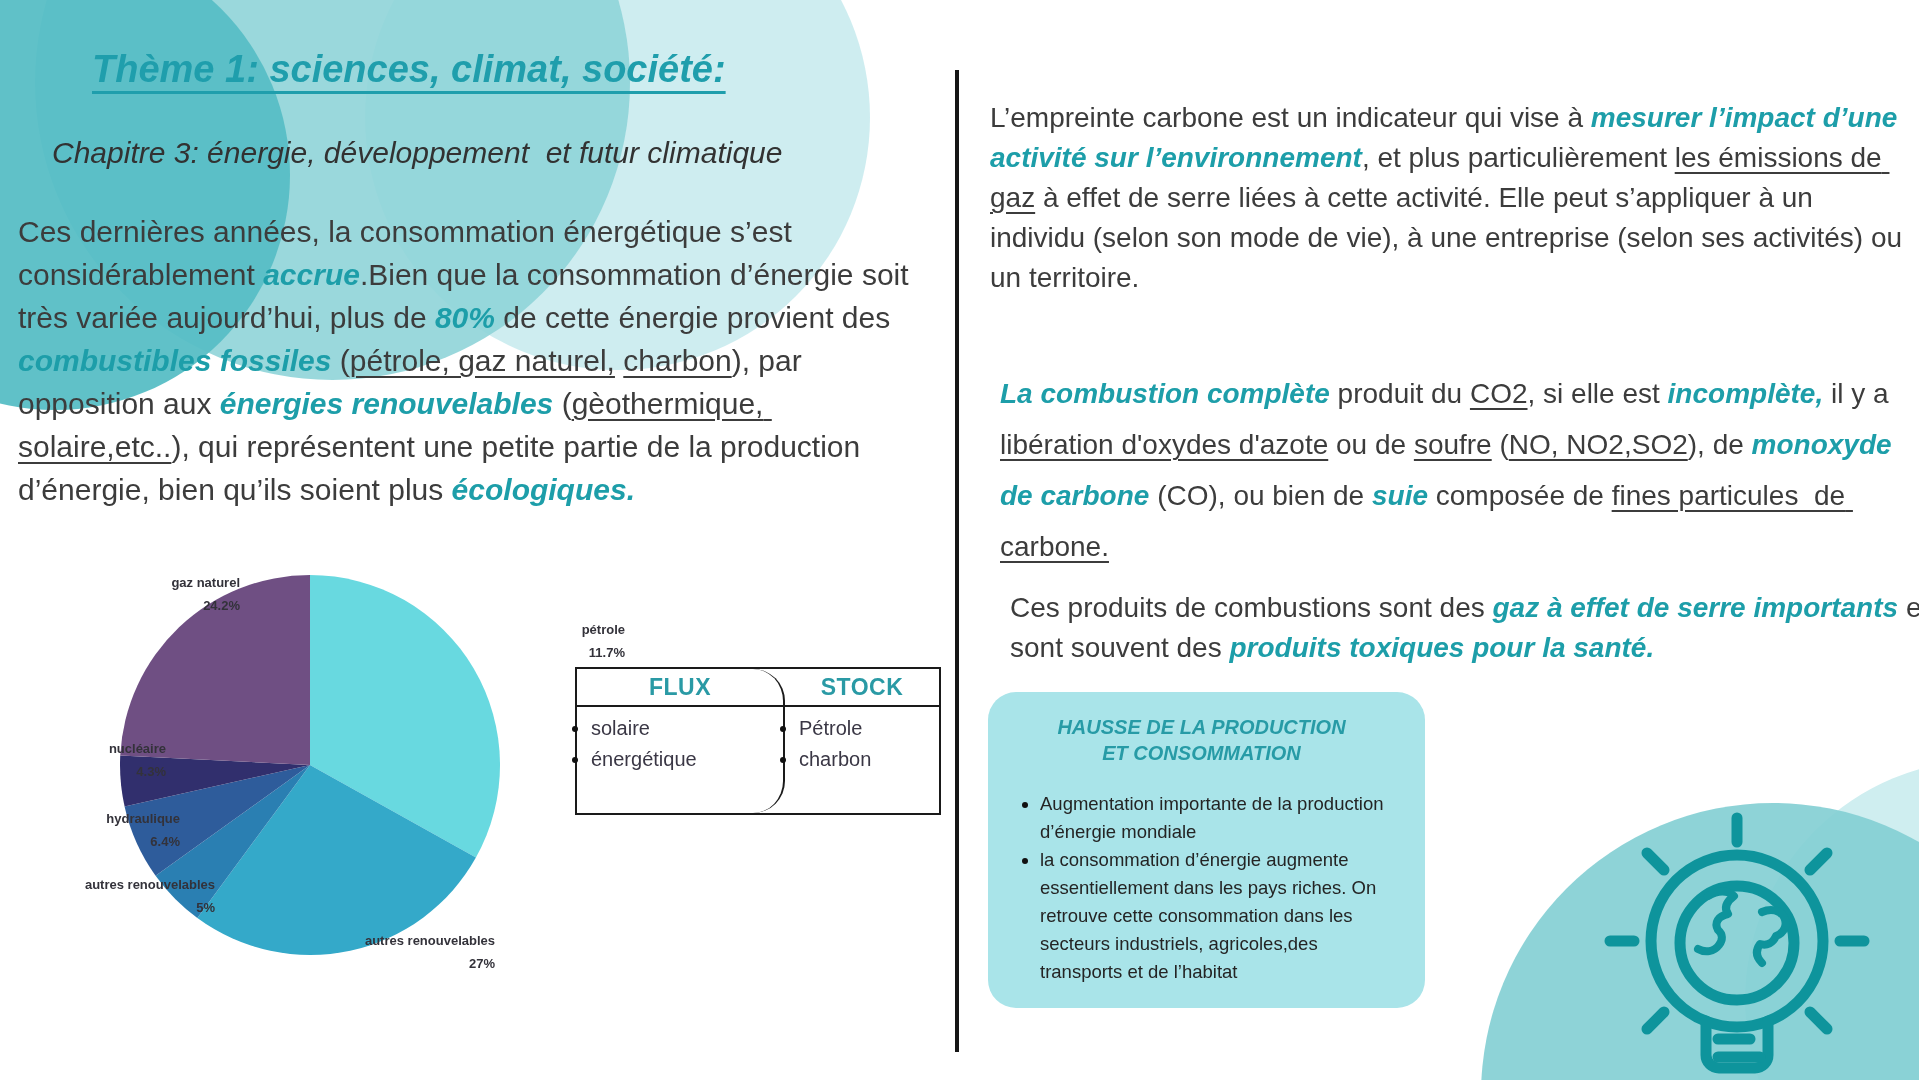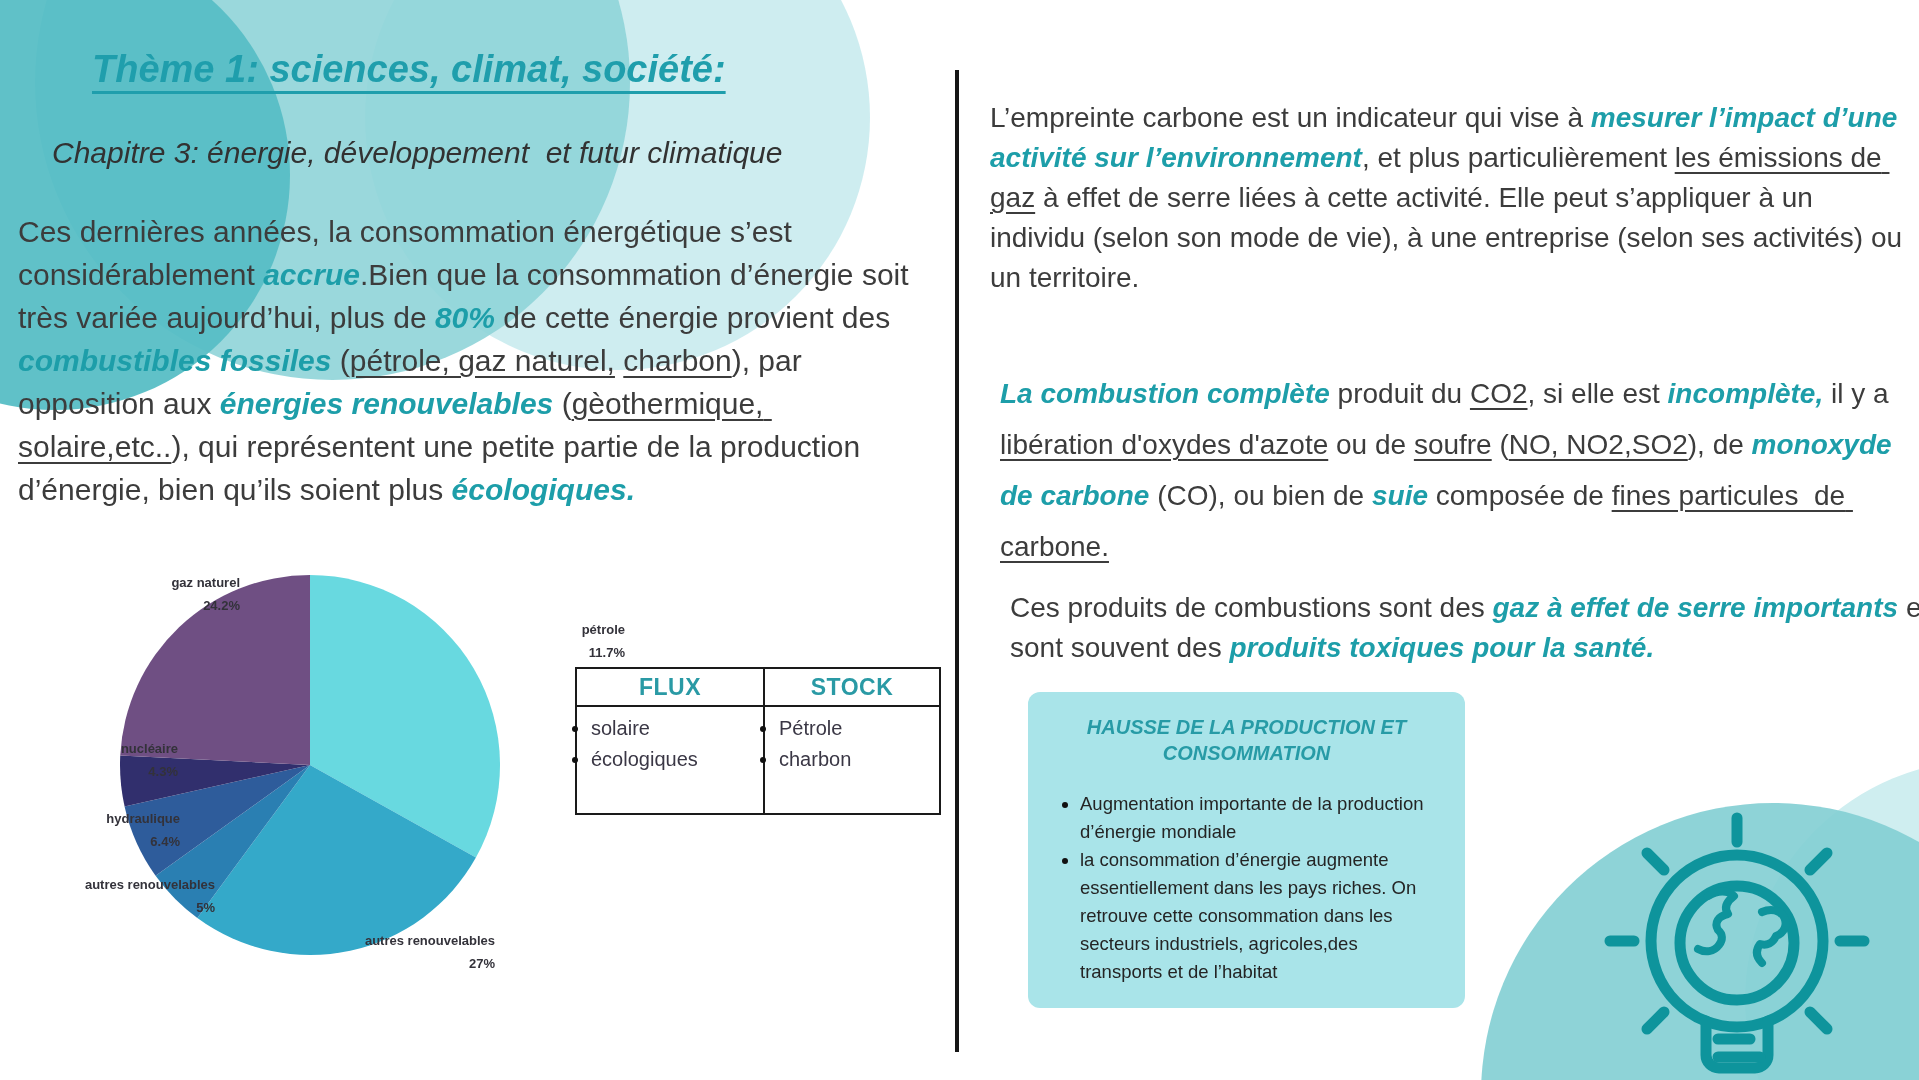--- a/index.html
+++ b/index.html
@@ -23,35 +23,35 @@
   .intro{left:18px;top:210px;width:925px;font-size:30px;line-height:43px;}
   .rp1{left:990px;top:98px;width:925px;font-size:28px;line-height:40px;}
   .rp2{left:1000px;top:368px;width:912px;font-size:28px;line-height:51px;}
   .rp3{left:990px;top:588px;width:925px;font-size:28px;line-height:40px;margin-left:20px;}
   .divider{position:absolute;left:955px;top:70px;width:4px;height:982px;background:#161616;}
   .chart{position:absolute;left:0px;top:545px;width:670px;height:460px;}
   .chart svg{position:absolute;left:0;top:0;}
   .pie-label{position:absolute;text-align:right;font-size:13px;font-weight:bold;color:#33323a;line-height:23px;}
   .pl-gaz{left:60px;top:26px;width:180px;}
   .pl-petrole{left:465px;top:73px;width:160px;}
-  .pl-nucleaire{left:18px;top:192px;width:160px;}
+  .pl-nucleaire{left:6px;top:192px;width:160px;}
   .pl-hydraulique{left:10px;top:262px;width:170px;}
   .pl-autres5{left:0px;top:328px;width:215px;}
   .pl-autres27{left:263px;top:384px;width:232px;}
   .fs-table{position:absolute;left:575px;top:667px;width:366px;height:148px;border:2px solid #1a1a1a;
             display:flex;background:#ffffff;box-sizing:border-box;}
   .fs-col{display:flex;flex-direction:column;box-sizing:border-box;}
-  .fs-col.flux{width:188px;border-right:2px solid #1a1a1a;}
+  .fs-col.flux{width:208px;border-right:2px solid #1a1a1a;border-radius:32px;}
   .fs-col.stock{flex:1;}
   .fs-th{height:36px;border-bottom:2px solid #1a1a1a;display:flex;align-items:center;justify-content:center;
          color:#2a9aa5;font-weight:bold;font-size:23px;letter-spacing:.5px;}
   .fs-list{margin:6px 0 0 0;padding-left:14px;font-size:20px;line-height:31px;color:#3a3745;}
   .fs-list li::marker{color:#111;}
-  .callout{position:absolute;left:1028px;top:692px;width:437px;height:316px;border-radius:12px;
-           background:#a9e4e9;box-sizing:border-box;padding:22px 30px 0 30px;}
+  .callout{position:absolute;left:988px;top:692px;width:437px;height:316px;border-radius:28px;
+           background:#a9e4e9;box-sizing:border-box;padding:22px 40px 0 30px;}
   .callout-title{text-align:center;color:#279ba6;font-weight:bold;font-style:italic;font-size:20px;
                  line-height:26px;margin:0 28px;}
   .callout-list{margin:24px 0 0 0;padding-left:22px;font-size:18.5px;line-height:28px;color:#242424;}
   .callout-list li::marker{color:#111;}
   .bulb{position:absolute;left:1590px;top:800px;z-index:3;}
 </style>
 </head>
 <body>
 
 <div class="page">
@@ -102,21 +102,21 @@
         <div>autres renouvelables</div>
         <div>27%</div>
       </div>
     </div>
 
     <div class="fs-table">
       <div class="fs-col flux">
         <div class="fs-th">FLUX</div>
         <ul class="fs-list">
             <li>solaire</li>
-            <li>écologiques</li>
+            <li>énergétique</li>
           </ul>
       </div>
       <div class="fs-col stock">
         <div class="fs-th">STOCK</div>
         <ul class="fs-list">
             <li>Pétrole</li>
             <li>charbon</li>
           </ul>
       </div>
     </div>

